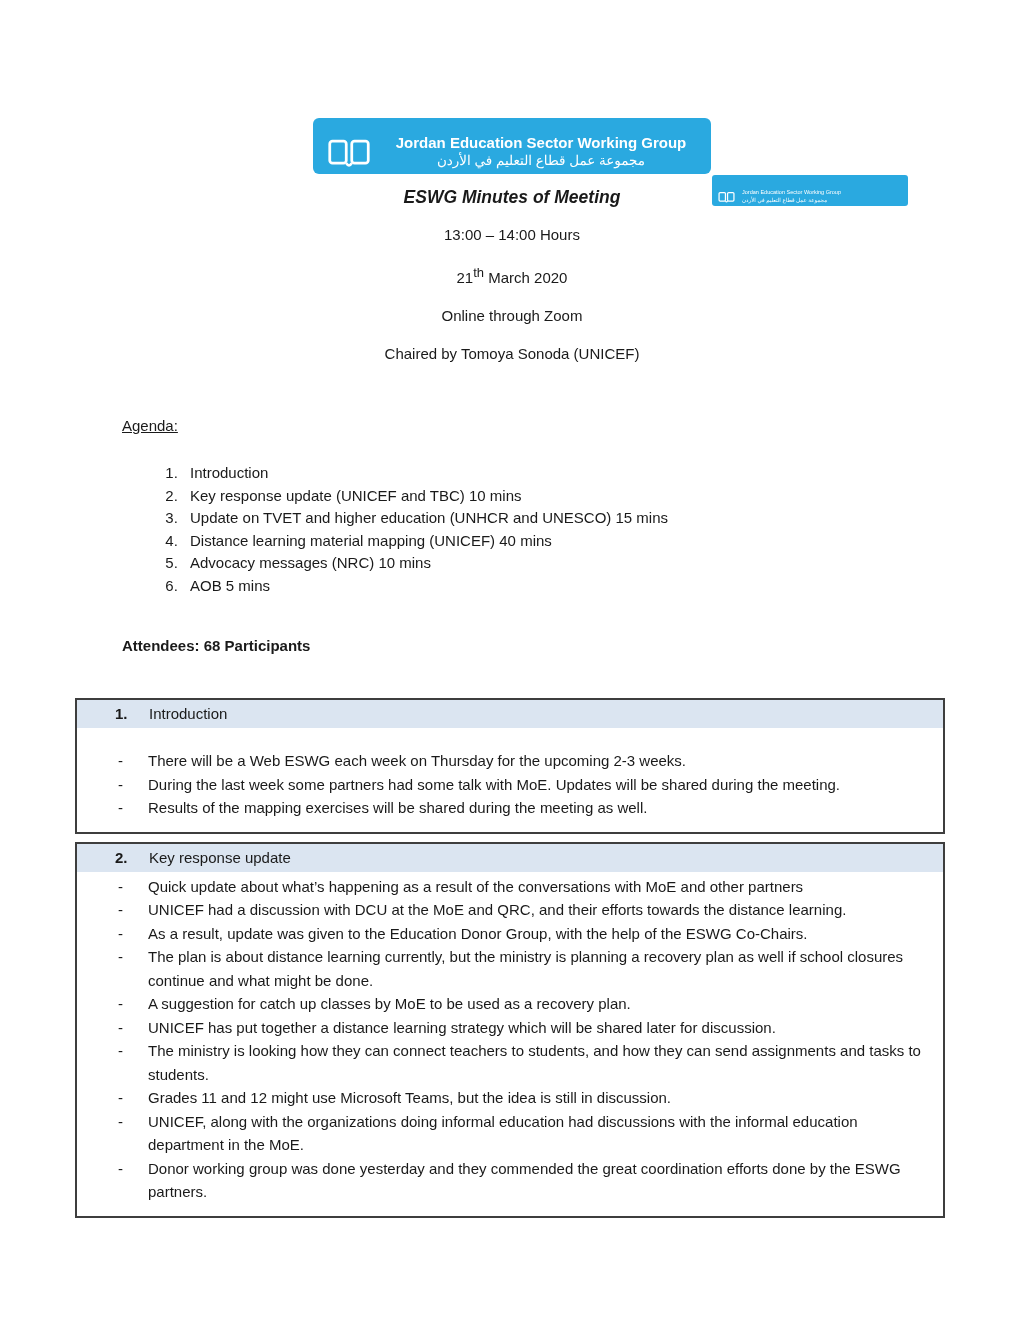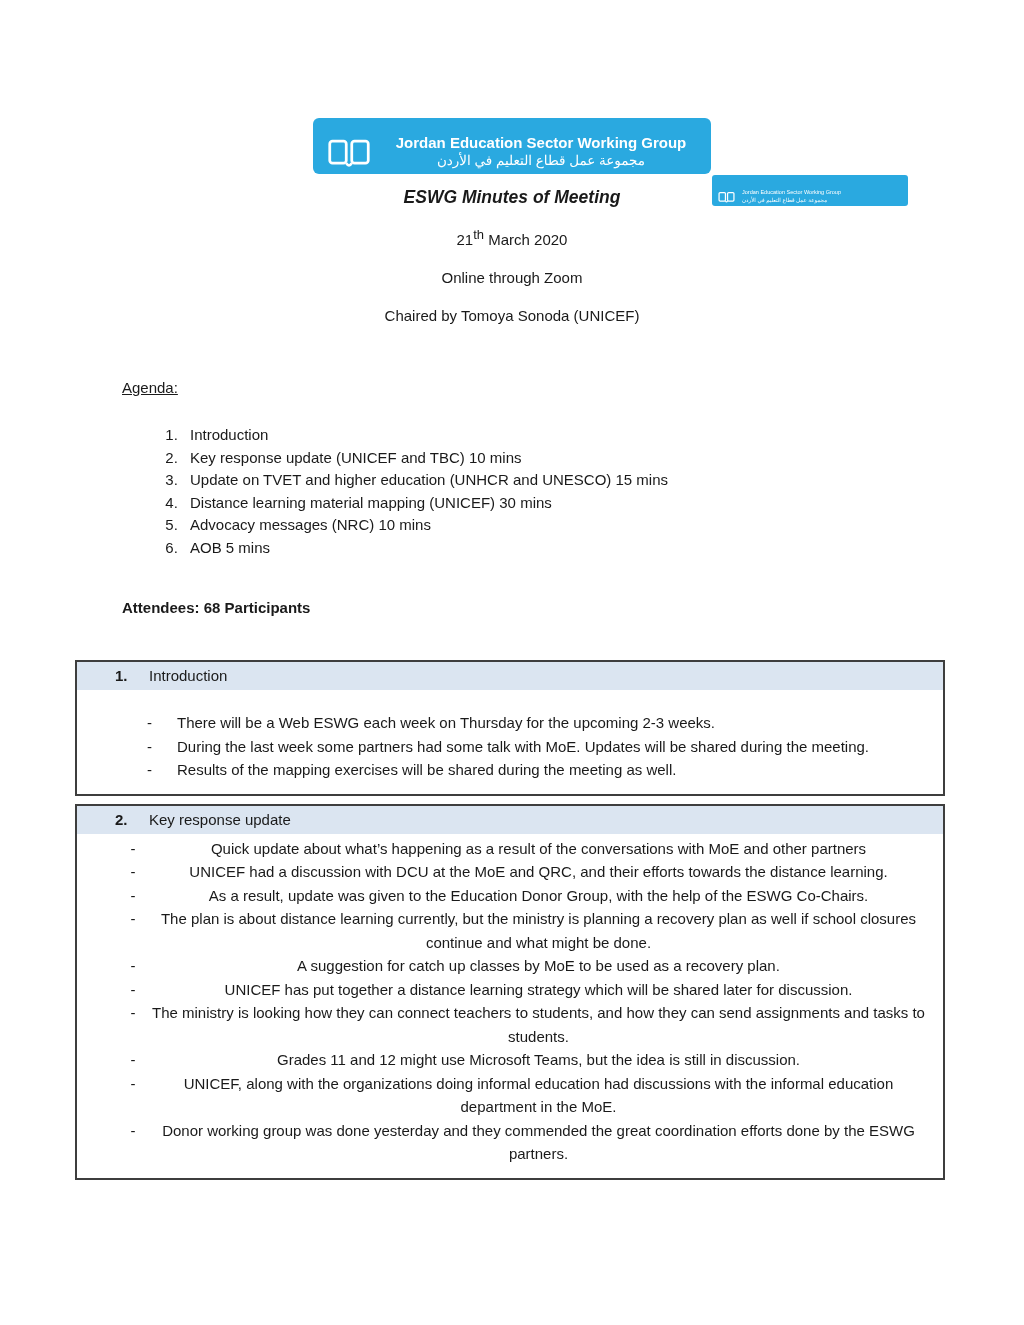--- a/index.html
+++ b/index.html
@@ -84,22 +84,22 @@
   .thead {
     background: #dbe5f1;
     display: flex;
     align-items: center;
     padding: 4px 10px 4px 38px;
     line-height: 20px;
   }
   .sec-num { font-weight: bold; width: 34px; flex: 0 0 auto; }
   .sec-title { flex: 1; }
   .tbody { padding: 0 14px 12px 41px; }
-  .tbody-pad-top { padding-top: 21px; margin-left: 29px; }
-  .tbody-tight { padding-top: 3px; text-align: center; }
+  .tbody-pad-top { padding-top: 21px; }
+  .tbody-tight { padding-top: 3px; }
   .bullet { display: flex; line-height: 23.5px; }
   .bullet .dash { width: 30px; flex: 0 0 auto; }
   .bullet .dash::before { content: "-"; }
   .bullet .btext { flex: 1; max-width: 785px; }
 </style>
 </head>
 <body>
 
 <div class="page">
 
@@ -121,31 +121,32 @@
       <rect x="27" y="3" width="18" height="24" rx="3"></rect>
       <path d="M21 27 q3 5 6 0"></path>
     </svg>
     <div class="logo-text">
       <div class="logo-en">Jordan Education Sector Working Group</div>
       <div class="logo-ar">مجموعة عمل قطاع التعليم في الأردن</div>
     </div>
   </div>
 
   <div class="head-line doc-title">ESWG Minutes of Meeting</div>
+  <div class="head-line">13:00 – 14:00 Hours</div>
   <div class="head-line"><span>21</span><sup>th</sup><span> March 2020</span></div>
   <div class="head-line">Online through Zoom</div>
   <div class="head-line">Chaired by Tomoya Sonoda (UNICEF)</div>
 
   <div class="agenda">
     <div class="agenda-heading">Agenda:</div>
     <ol>
       <li>Introduction</li>
       <li>Key response update (UNICEF and TBC) 10 mins</li>
       <li>Update on TVET and higher education (UNHCR and UNESCO) 15 mins</li>
-      <li>Distance learning material mapping (UNICEF) 30 mins</li>
+      <li>Distance learning material mapping (UNICEF) 40 mins</li>
       <li>Advocacy messages (NRC) 10 mins</li>
       <li>AOB 5 mins</li>
     </ol>
   </div>
 
   <div class="attendees">Attendees: 68 Participants</div>
 
   <div class="minutes-table table-1">
     <div class="thead">
       <span class="sec-num">1.</span>

